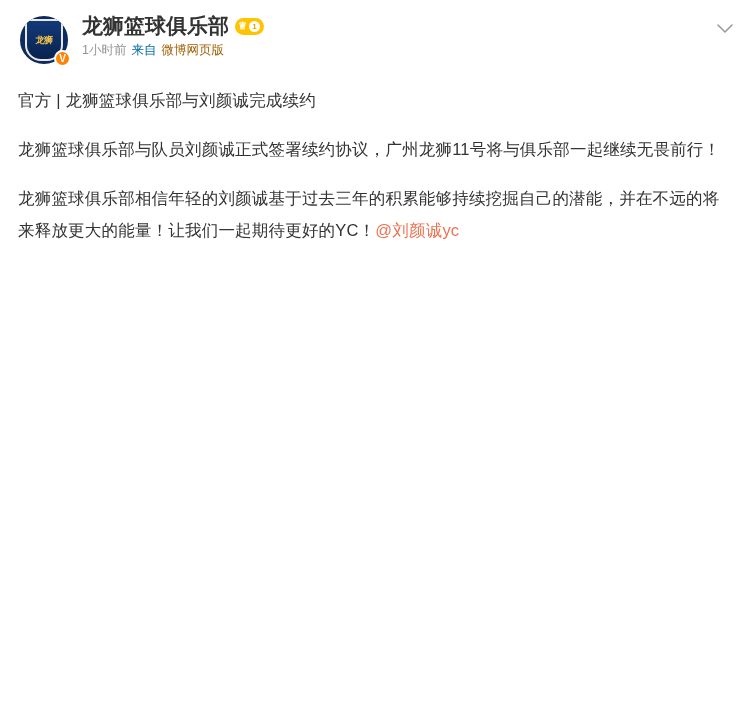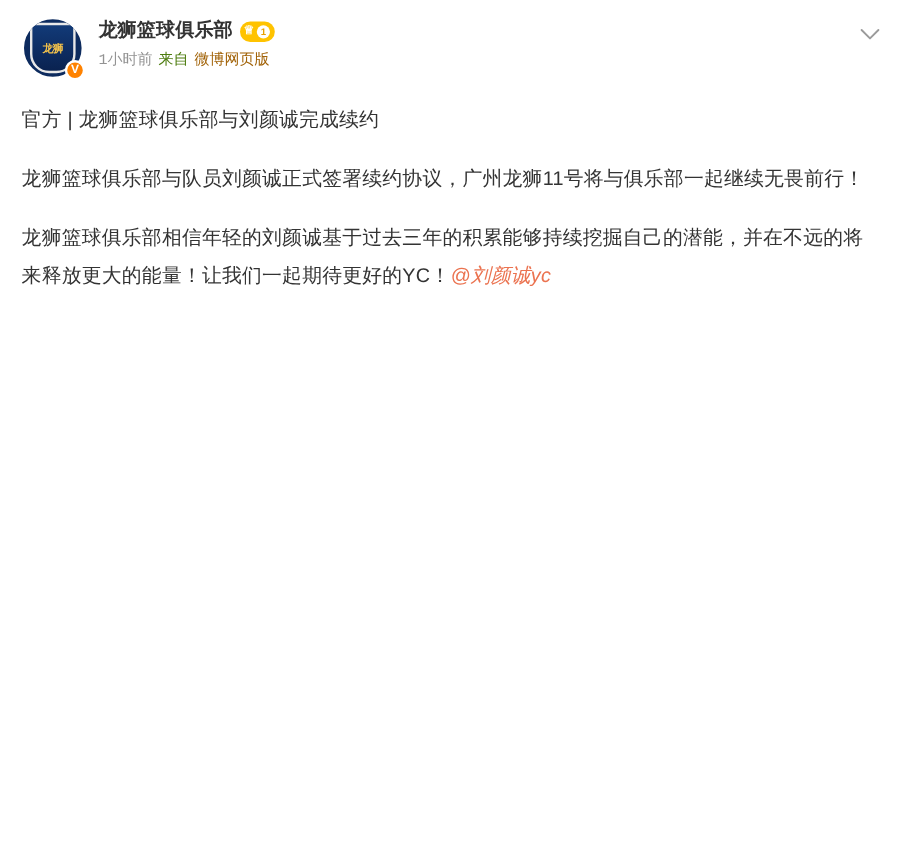--- a/index.html
+++ b/index.html
@@ -83,21 +83,21 @@
     padding-top: 3px;
     flex: 1 1 auto;
     min-width: 0;
   }
   .name-row {
     display: flex;
     align-items: center;
     gap: 6px;
   }
   .username {
-    font-size: 16px;
+    font-size: 21px;
     font-weight: bold;
     color: #333333;
     line-height: 22px;
   }
   .vip-badge {
     display: inline-flex;
     align-items: center;
     height: 17px;
     padding: 0 4px 0 3px;
     border-radius: 9px;
@@ -123,24 +123,23 @@
     text-align: center;
     display: inline-block;
   }
   .meta-row {
     margin-top: 4px;
     font-size: 12.5px;
     color: #939393;
     line-height: 18px;
     display: flex;
     gap: 5px;
-    font-family: Liberation Mono, monospace;
   }
   .meta-row .source-label {
-    color: #4d7c0f;
+    color: #0369a1;
   }
   .meta-row .source-link {
     color: #a16207;
     text-decoration: none;
     cursor: pointer;
   }
   .chevron-btn {
     position: absolute;
     top: 4px;
     right: 0;
@@ -160,21 +159,20 @@
   }
   .post-body p {
     margin: 0 16px 17px 0;
   }
   .post-body p:last-child {
     margin-bottom: 0;
   }
   .mention {
     color: #eb7350;
     cursor: pointer;
-    font-style: italic;
   }
 </style>
 </head>
 <body>
 
 <div class="post">
 
   <div class="post-header">
 
     <div class="avatar-wrap">

